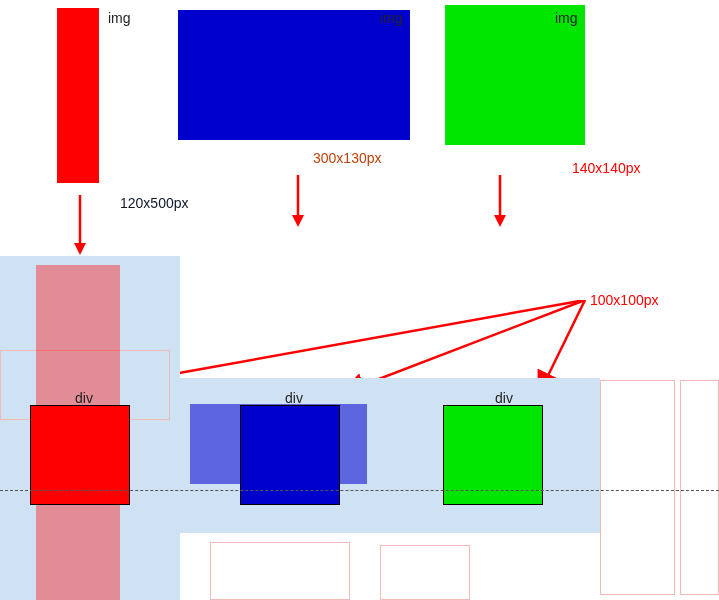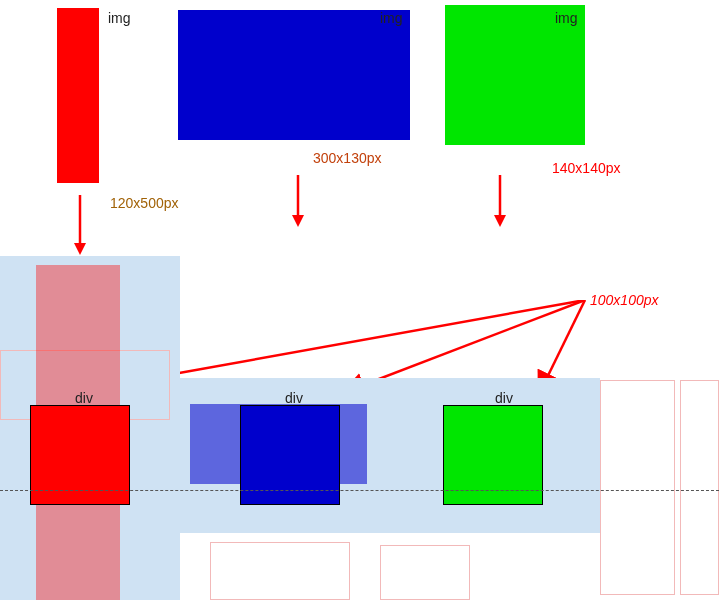--- a/index.html
+++ b/index.html
@@ -20,28 +20,28 @@
   .src-red   { left: 57px;  top: 8px;  width: 42px;  height: 175px; background: #ff0000; }
   .src-blue  { left: 178px; top: 10px; width: 232px; height: 130px; background: #0000cc; }
   .src-green { left: 445px; top: 5px;  width: 140px; height: 140px; background: #00e600; }
 
   .lbl-img           { }
   .lbl-red-img       { left: 108px; top: 10px; }
   .lbl-blue-img      { left: 380px; top: 10px; }
   .lbl-green-img     { left: 555px; top: 10px; }
 
   .dim-blue   { left: 313px; top: 150px; color: #c2410c; }
-  .dim-green  { left: 552px; top: 160px; color: #ff0000; }
-  .dim-red    { left: 110px; top: 195px; color: #a16207; }
+  .dim-green  { left: 572px; top: 160px; color: #ff0000; }
+  .dim-red    { left: 120px; top: 195px; color: #0f172a; }
   .arrow-red   { left: 70px;  top: 195px; width: 20px; height: 60px; }
   .arrow-blue  { left: 288px; top: 175px; width: 20px; height: 52px; }
   .arrow-green { left: 490px; top: 175px; width: 20px; height: 52px; }
 
   
-  .dim-100    { left: 590px; top: 292px; color: #ff0000; font-style: italic; }
+  .dim-100    { left: 590px; top: 292px; color: #ff0000; }
   .conv-arrows { left: 120px; top: 300px; width: 480px; height: 100px; }
 
   
   .bg-light   { background: #cfe2f3; }
   .bg-row1    { left: 0px;   top: 256px; width: 180px; height: 345px; }
   .bg-row2    { left: 0px;   top: 378px; width: 600px; height: 155px;  }
 
   
   .fade-red   { left: 36px;  top: 265px; width: 84px;  height: 335px; background: #ff0000; opacity: 0.38; }
   .fade-blue  { left: 190px; top: 404px; width: 177px; height: 80px;  background: #0000cc; opacity: 0.55; }

